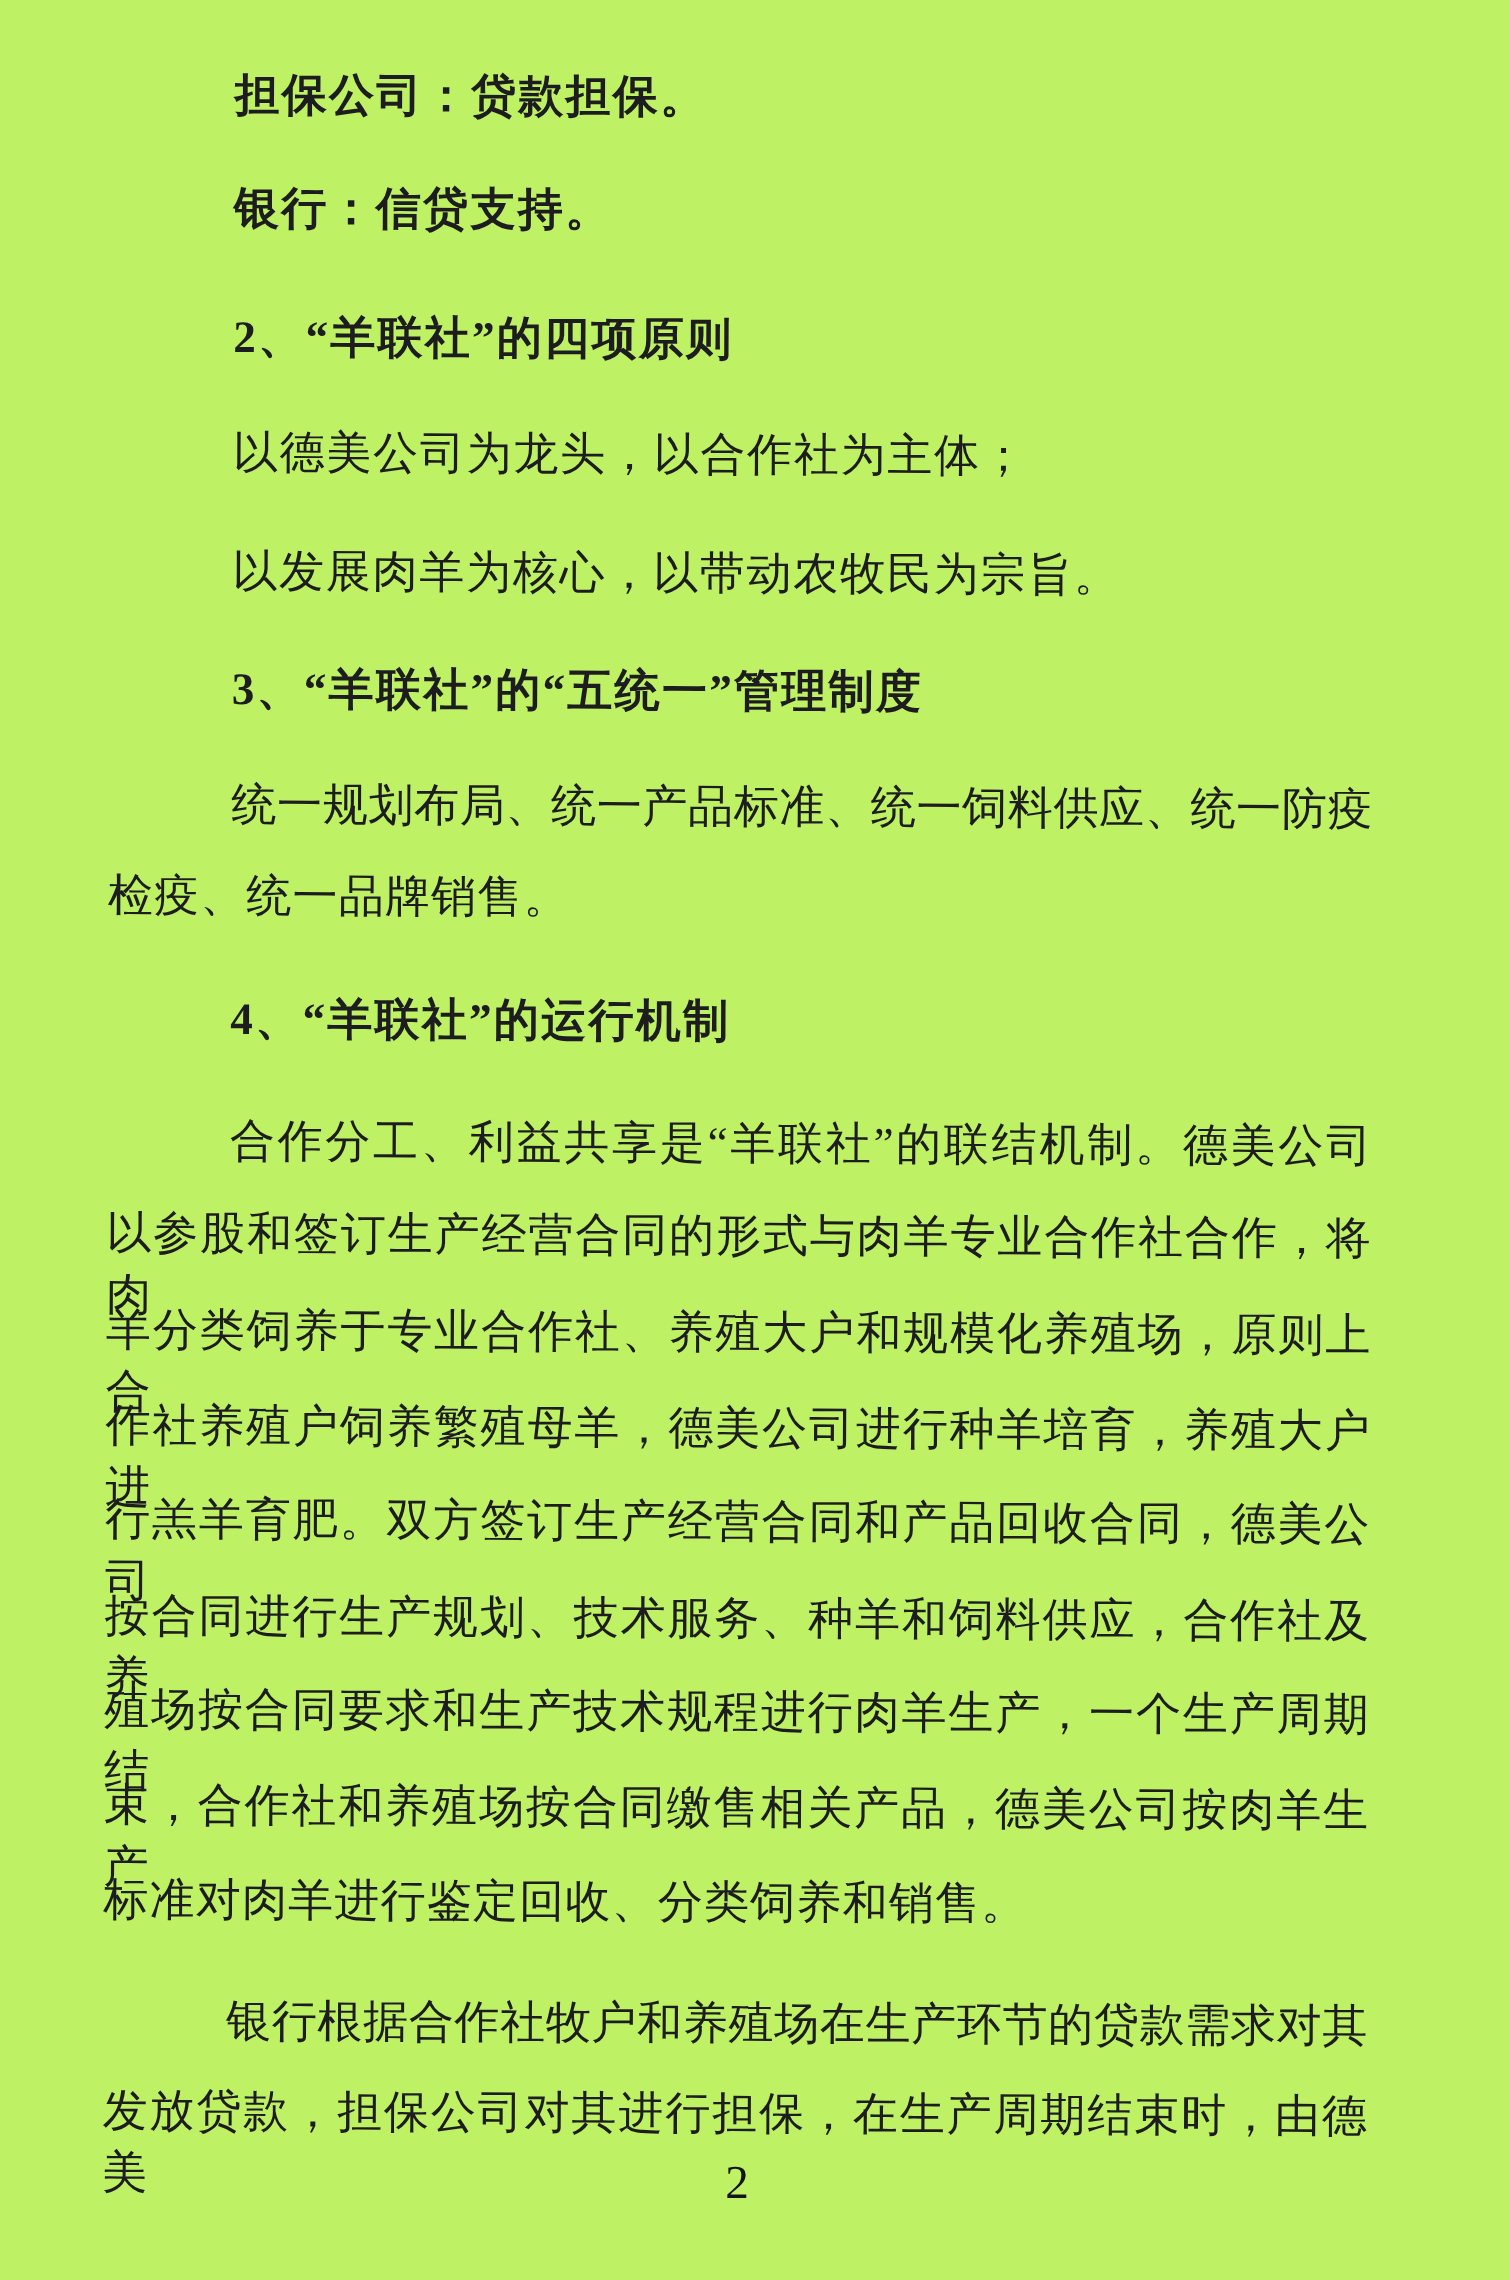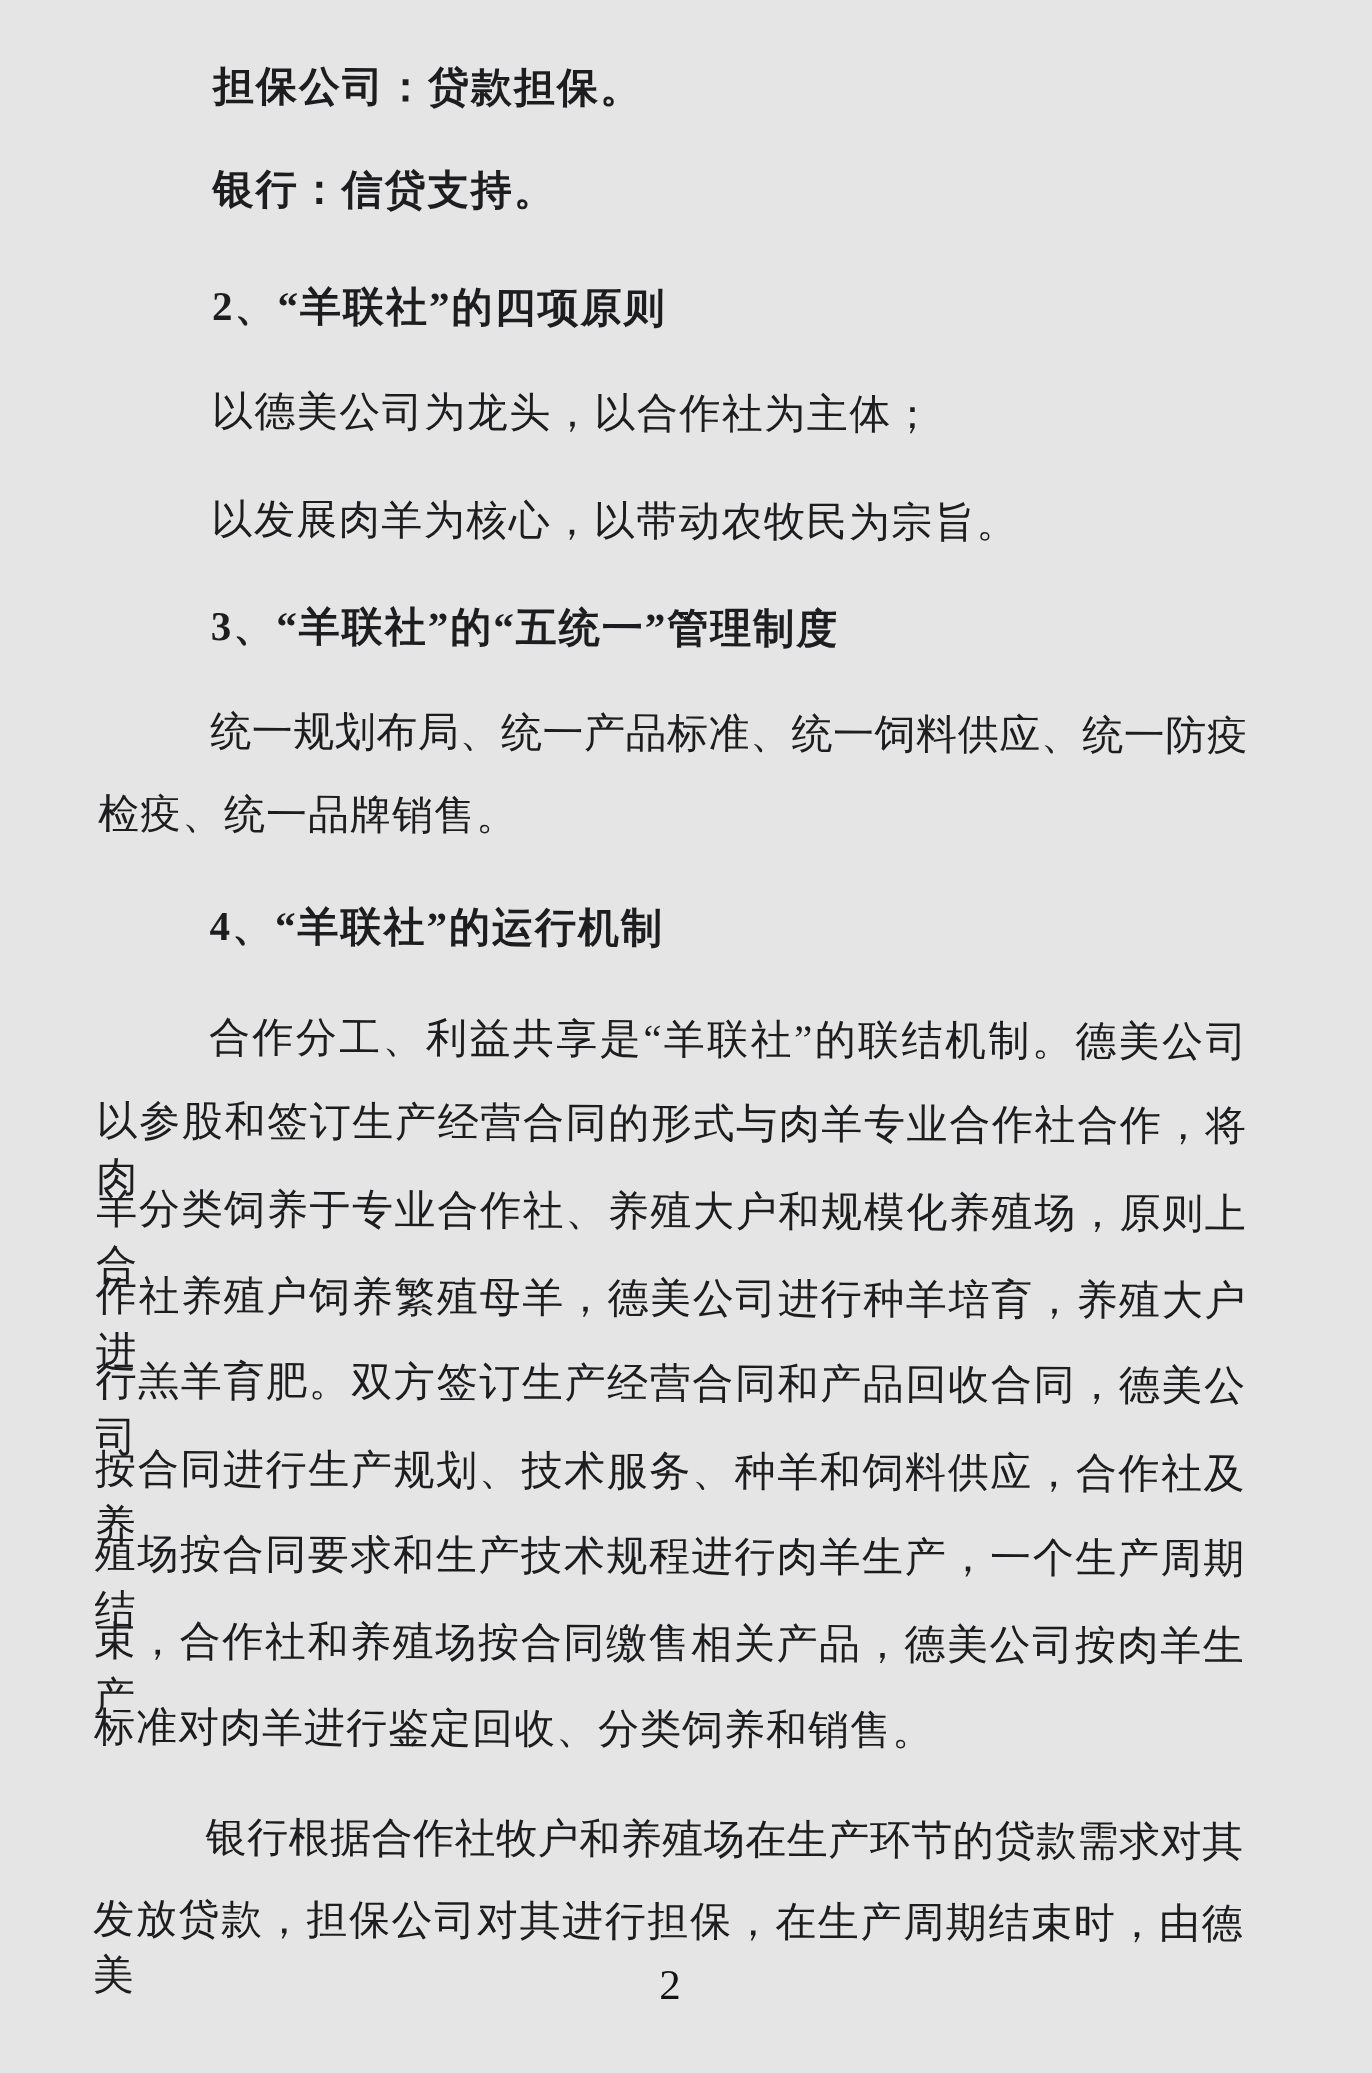--- a/index.html
+++ b/index.html
@@ -4,21 +4,21 @@
 <style>
   html, body {
     margin: 0;
     padding: 0;
     background: #ffffff;
   }
   .sheet {
     position: relative;
     width: 1372px;
     height: 2073px;
-    background: #e5e5e5;
+    background: #bef264;
     overflow: hidden;
     font-family: "Liberation Serif", "DejaVu Serif", serif;
   }
   .text-layer {
     position: absolute;
     inset: 0;
     transform: rotate(0.25deg);
     transform-origin: 50% 50%;
   }
   .line {

